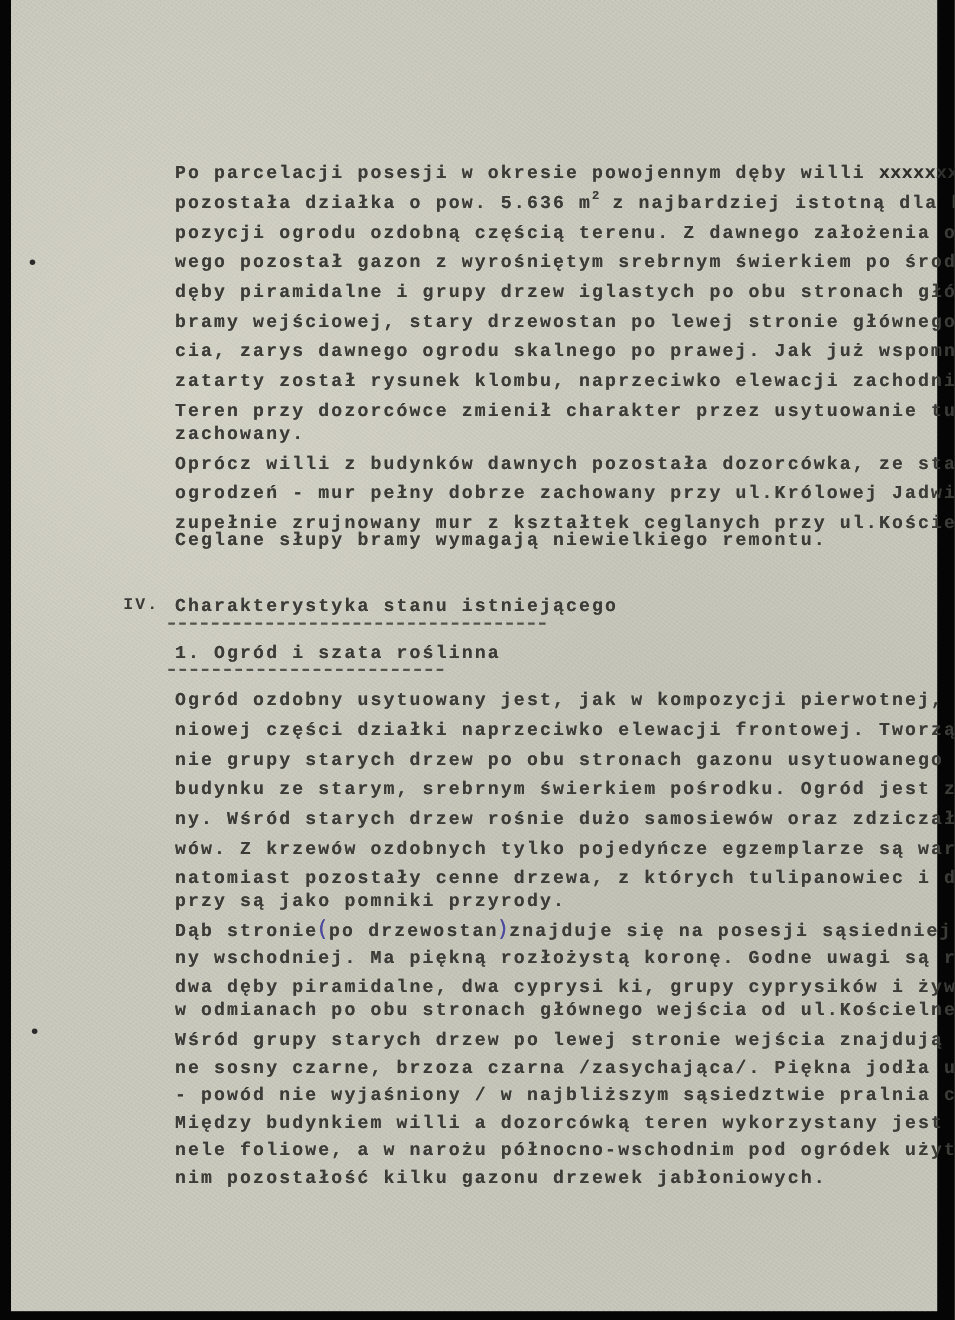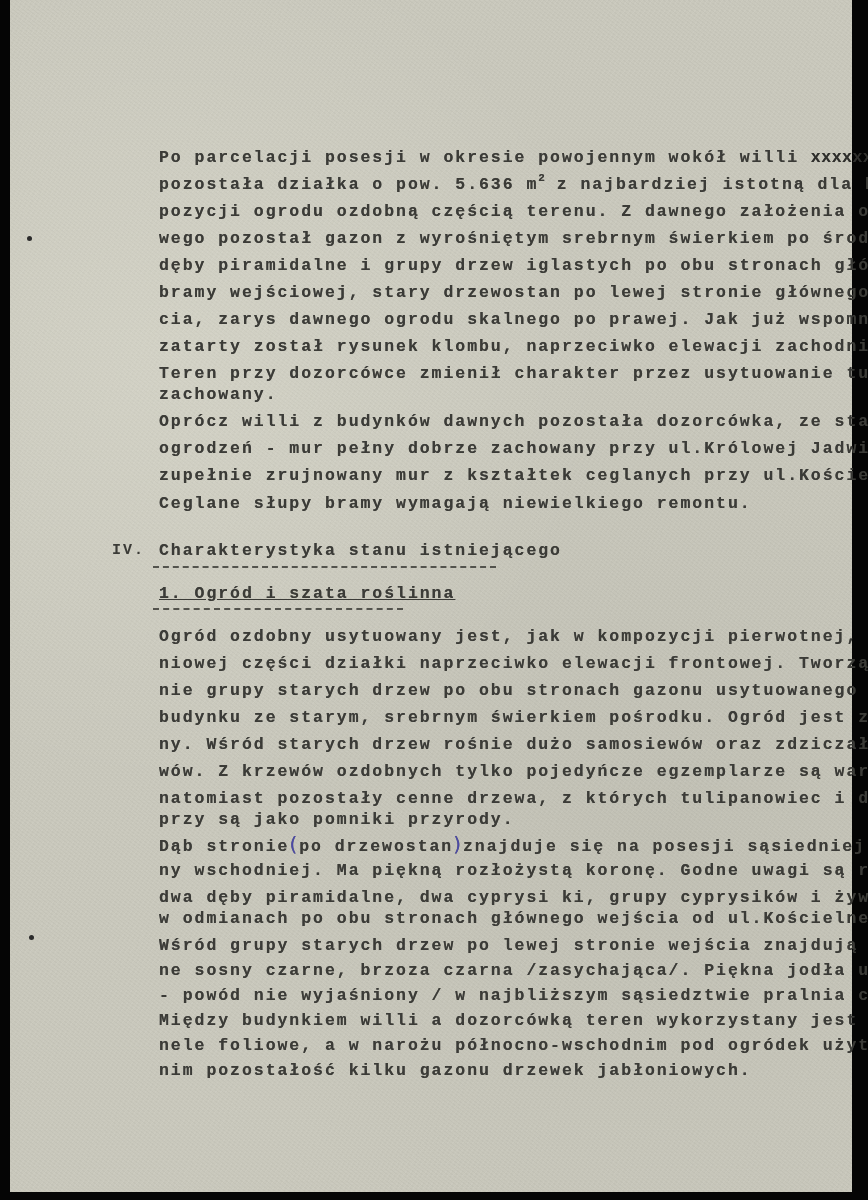--- a/index.html
+++ b/index.html
@@ -41,44 +41,44 @@
 </style>
 </head>
 <body>
 
 <div class="page">
 
   <div class="punch" style="left:21px; top:236px;"></div>
   <div class="punch" style="left:23px; top:935px;"></div>
 
   <div>
-    <div class="line" style="top:148px;"><span>Po parcelacji posesji w okresie powojennym wokół willi </span><span class="struck">xxxxxxxx</span></div>
+    <div class="line" style="top:148px;"><span>Po parcelacji posesji w okresie powojennym dęby willi </span><span class="struck">xxxxxxxx</span></div>
     <div class="line" style="top:175px;"><span>pozostała działka o pow. 5.636 m</span><span class="sup">2</span><span> z najbardziej istotną dla kom-</span></div>
     <div class="line" style="top:202px;">pozycji ogrodu ozdobną częścią terenu. Z dawnego założenia osio-</div>
     <div class="line" style="top:229px;">wego pozostał gazon z wyrośniętym srebrnym świerkiem po środku,</div>
     <div class="line" style="top:256px;">dęby piramidalne i grupy drzew iglastych po obu stronach głównej</div>
     <div class="line" style="top:283px;">bramy wejściowej, stary drzewostan po lewej stronie głównego wej-</div>
     <div class="line" style="top:310px;">cia, zarys dawnego ogrodu skalnego po prawej. Jak już wspomniano</div>
     <div class="line" style="top:337px;">zatarty został rysunek klombu, naprzeciwko elewacji zachodniej.</div>
     <div class="line" style="top:364px;">Teren przy dozorcówce zmienił charakter przez usytuowanie tuneli</div>
     <div class="line" style="top:385px;">zachowany.</div>
   </div>
 
   <div>
     <div class="line" style="top:412px;">Oprócz willi z budynków dawnych pozostała dozorcówka, ze starych</div>
     <div class="line" style="top:439px;">ogrodzeń - mur pełny dobrze zachowany przy ul.Królowej Jadwigi i</div>
     <div class="line" style="top:466px;">zupełnie zrujnowany mur z kształtek ceglanych przy ul.Kościelnej.</div>
-    <div class="line" style="top:494px;">Ceglane słupy bramy wymagają niewielkiego remontu.</div>
+    <div class="line" style="top:481px;">Ceglane słupy bramy wymagają niewielkiego remontu.</div>
   </div>
 
   <div>
     <div class="roman" style="top:541px; left:106px;">IV.</div>
     <div class="line" style="top:541px;font-family:Liberation Mono, monospace;">Charakterystyka stanu istniejącego</div>
     <div class="uline" style="left:147px; top:566px; width:343px;"></div>
-    <div class="line" style="top:584px;text-decoration:underline;">1. Ogród i szata roślinna</div>
+    <div class="line" style="top:584px;">1. Ogród i szata roślinna</div>
     <div class="uline" style="left:147px; top:608px; width:250px;"></div>
   </div>
 
   <div>
     <div class="line" style="top:627px;">Ogród ozdobny usytuowany jest, jak w kompozycji pierwotnej, w połud-</div>
     <div class="line" style="top:654px;">niowej części działki naprzeciwko elewacji frontowej. Tworzą go obec-</div>
     <div class="line" style="top:681px;">nie grupy starych drzew po obu stronach gazonu usytuowanego na osi</div>
     <div class="line" style="top:708px;">budynku ze starym, srebrnym świerkiem pośrodku. Ogród jest zaniedba-</div>
     <div class="line" style="top:735px;">ny. Wśród starych drzew rośnie dużo samosiewów oraz zdziczałych krze-</div>
     <div class="line" style="top:762px;">wów. Z krzewów ozdobnych tylko pojedyńcze egzemplarze są wartościowe,</div>

